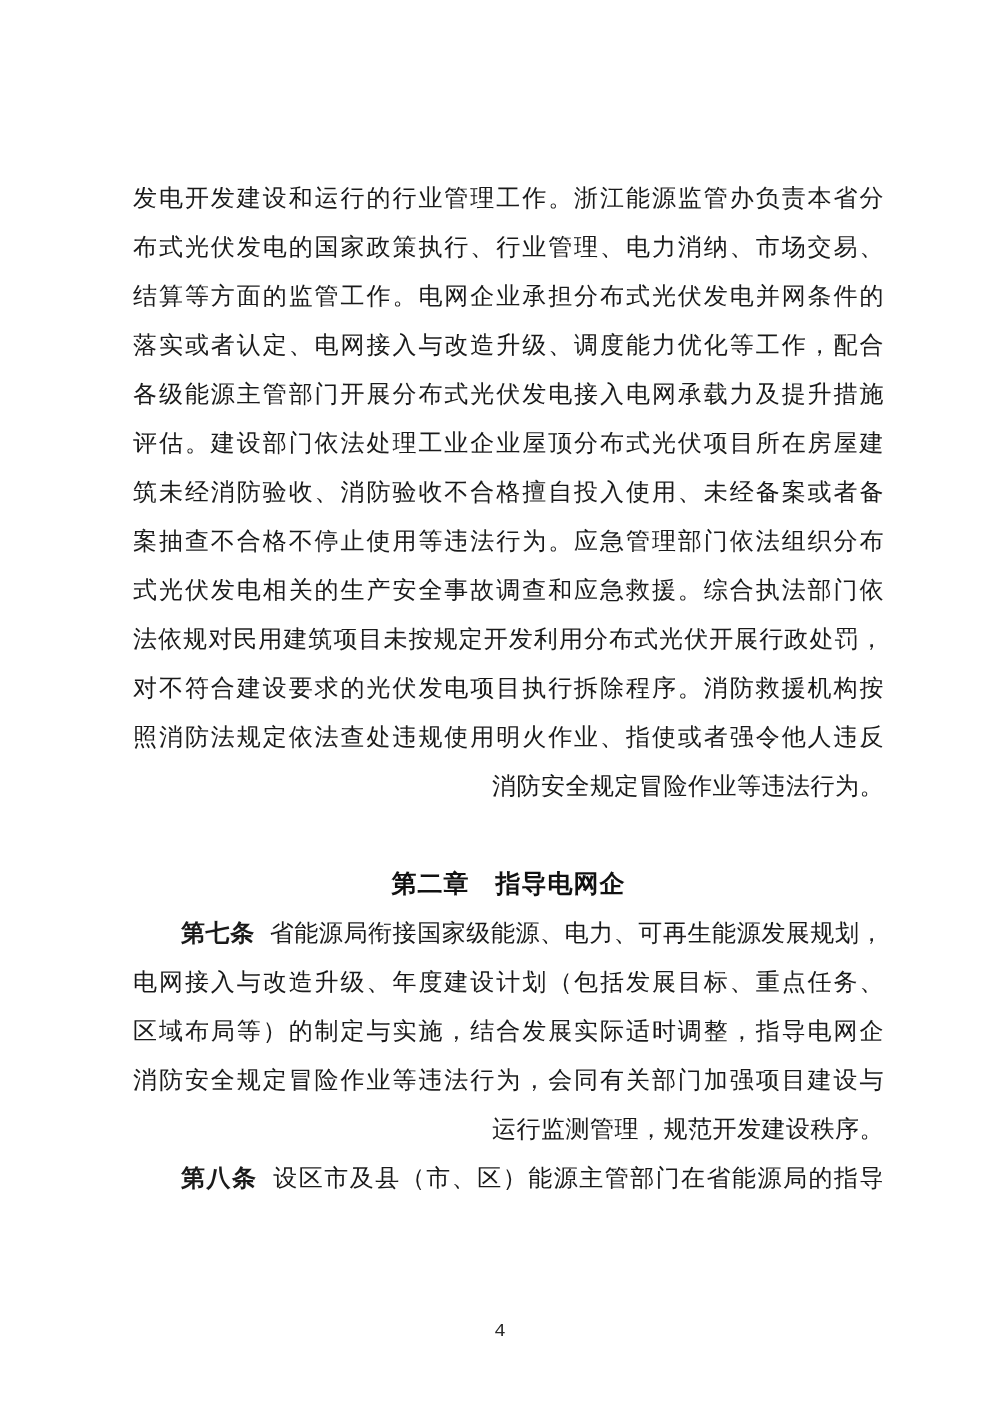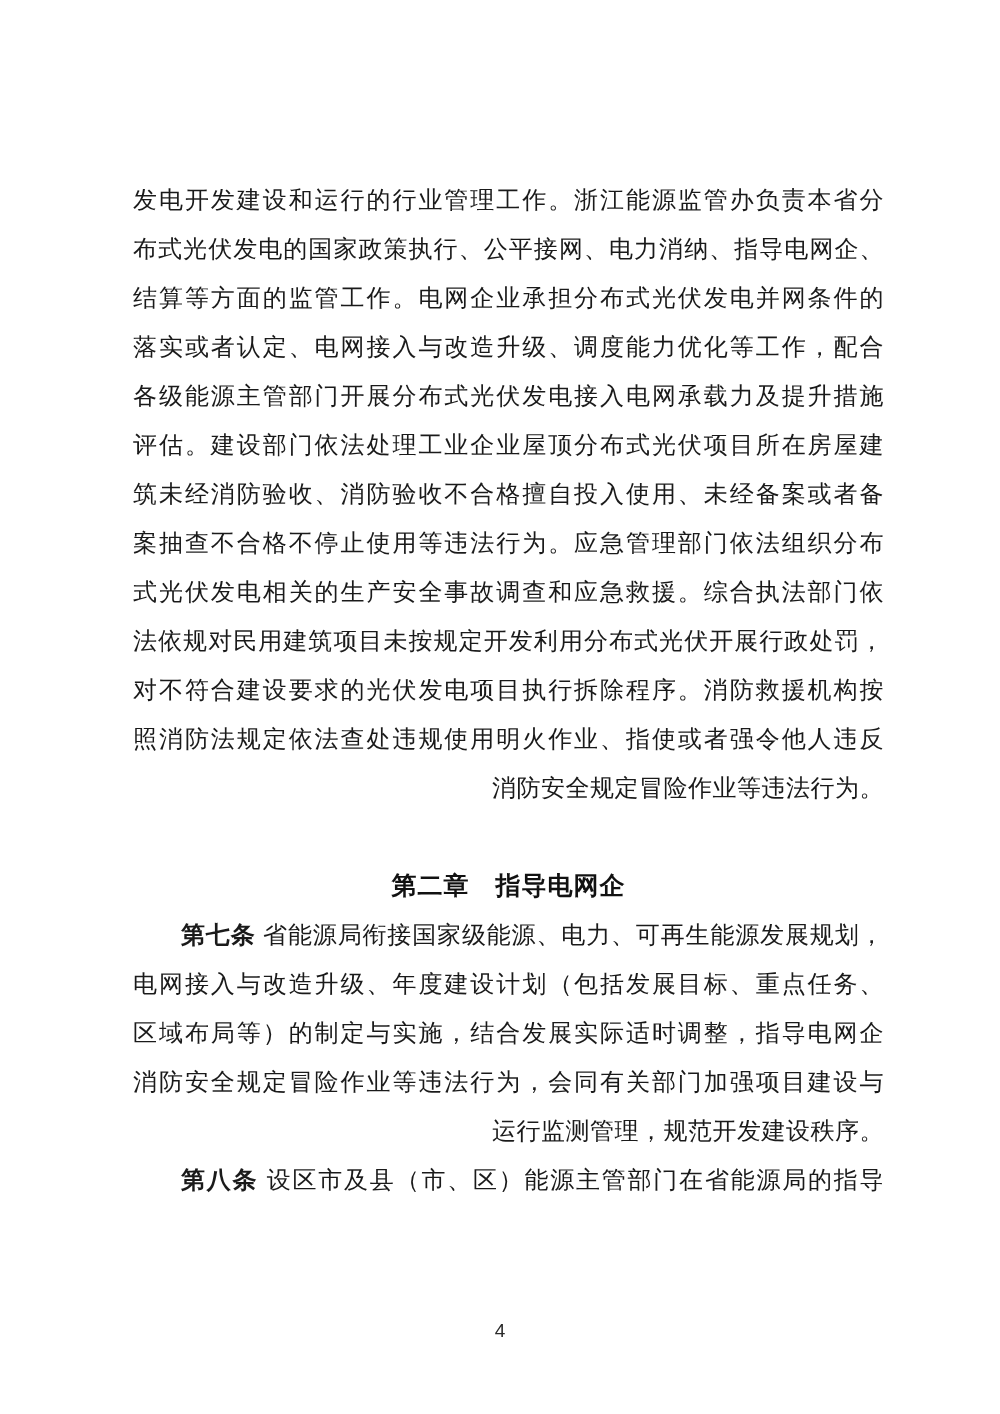--- a/index.html
+++ b/index.html
@@ -6,21 +6,21 @@
     margin: 0;
     padding: 0;
     background: #ffffff;
   }
   .doc-page {
     position: relative;
     width: 924px;
     height: 1414px;
     background: #ffffff;
     color: #1a1a1a;
-    font-family: Liberation Sans, sans-serif;
+    font-family: Liberation Mono, monospace;
     overflow: hidden;
   }
   .doc-text {
     position: absolute;
     left: 133px;
     top: 175px;
     width: 751px;
   }
   .line {
     height: 49px;
@@ -62,21 +62,21 @@
     font-size: 19px;
     color: #2a2a2a;
   }
 </style>
 </head>
 <body>
 
 <div class="doc-page">
   <div class="doc-text">
       <div class="line fill">发电开发建设和运行的行业管理工作。浙江能源监管办负责本省分</div>
-      <div class="line fill">布式光伏发电的国家政策执行、公平接网、电力消纳、指导电网企、</div>
+      <div class="line fill">布式光伏发电的国家政策执行、行业管理、电力消纳、市场交易、</div>
       <div class="line fill">结算等方面的监管工作。电网企业承担分布式光伏发电并网条件的</div>
       <div class="line fill">落实或者认定、电网接入与改造升级、调度能力优化等工作，配合</div>
       <div class="line fill">各级能源主管部门开展分布式光伏发电接入电网承载力及提升措施</div>
       <div class="line fill">评估。建设部门依法处理工业企业屋顶分布式光伏项目所在房屋建</div>
       <div class="line fill">筑未经消防验收、消防验收不合格擅自投入使用、未经备案或者备</div>
       <div class="line fill">案抽查不合格不停止使用等违法行为。应急管理部门依法组织分布</div>
       <div class="line fill">式光伏发电相关的生产安全事故调查和应急救援。综合执法部门依</div>
       <div class="line fill">法依规对民用建筑项目未按规定开发利用分布式光伏开展行政处罚，</div>
       <div class="line fill">对不符合建设要求的光伏发电项目执行拆除程序。消防救援机构按</div>
       <div class="line fill">照消防法规定依法查处违规使用明火作业、指使或者强令他人违反</div>

